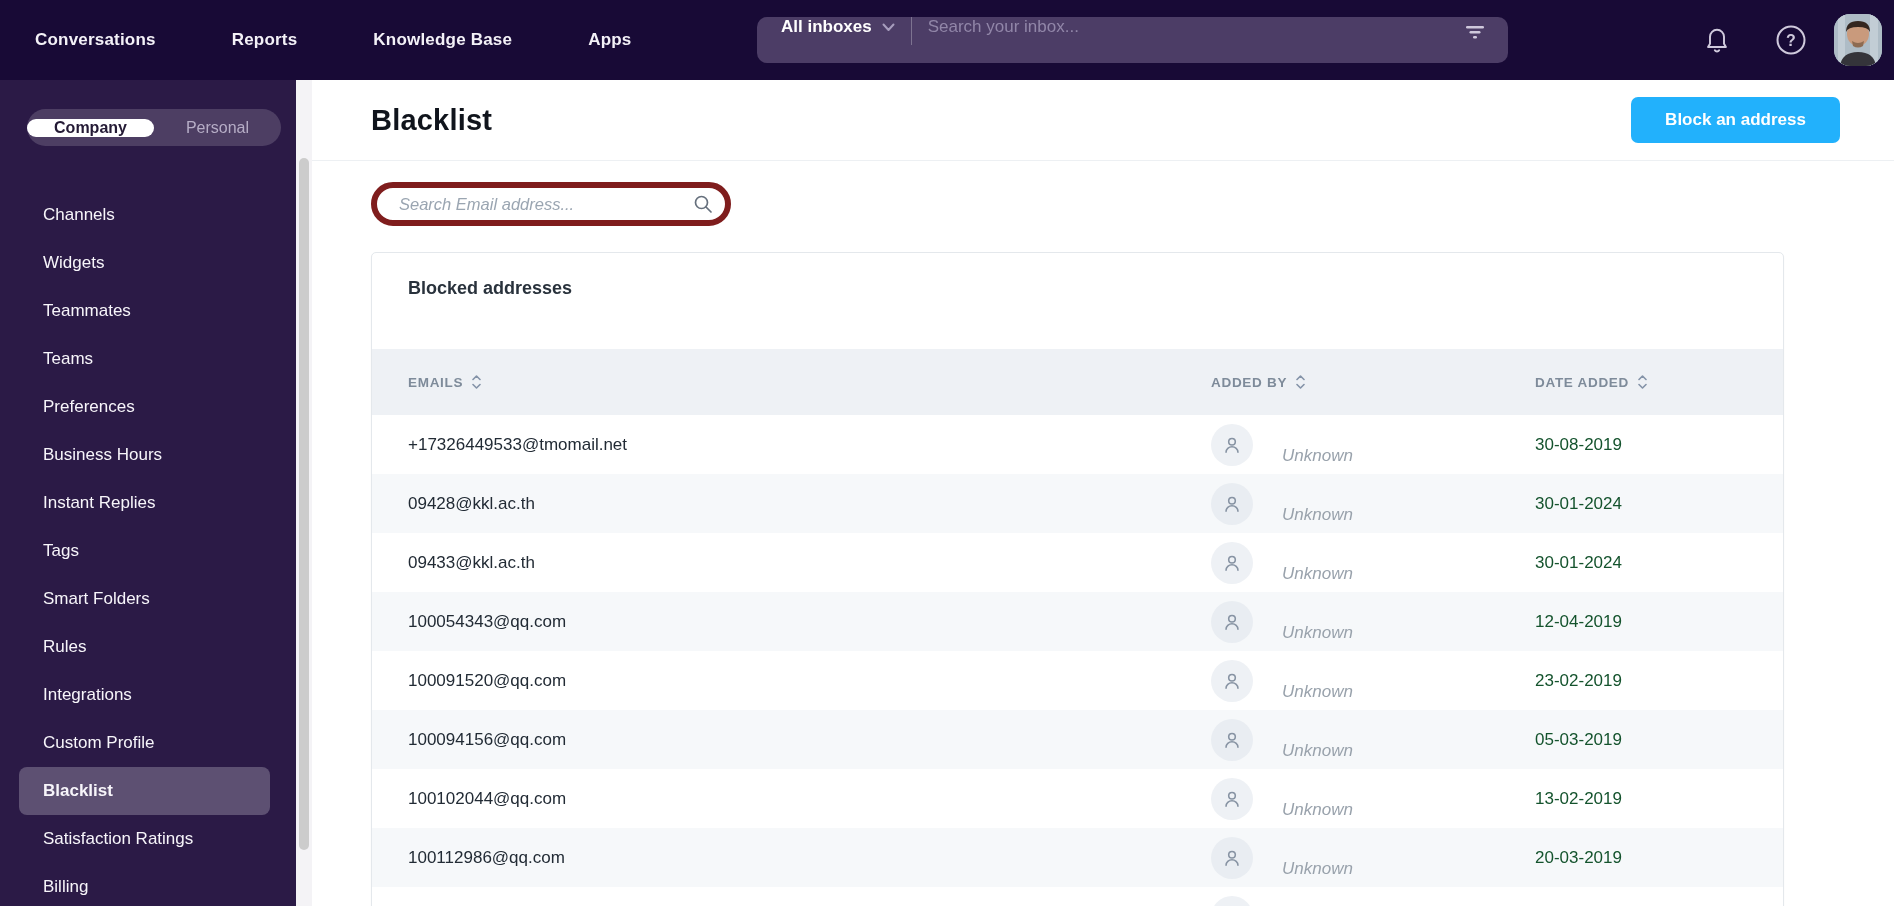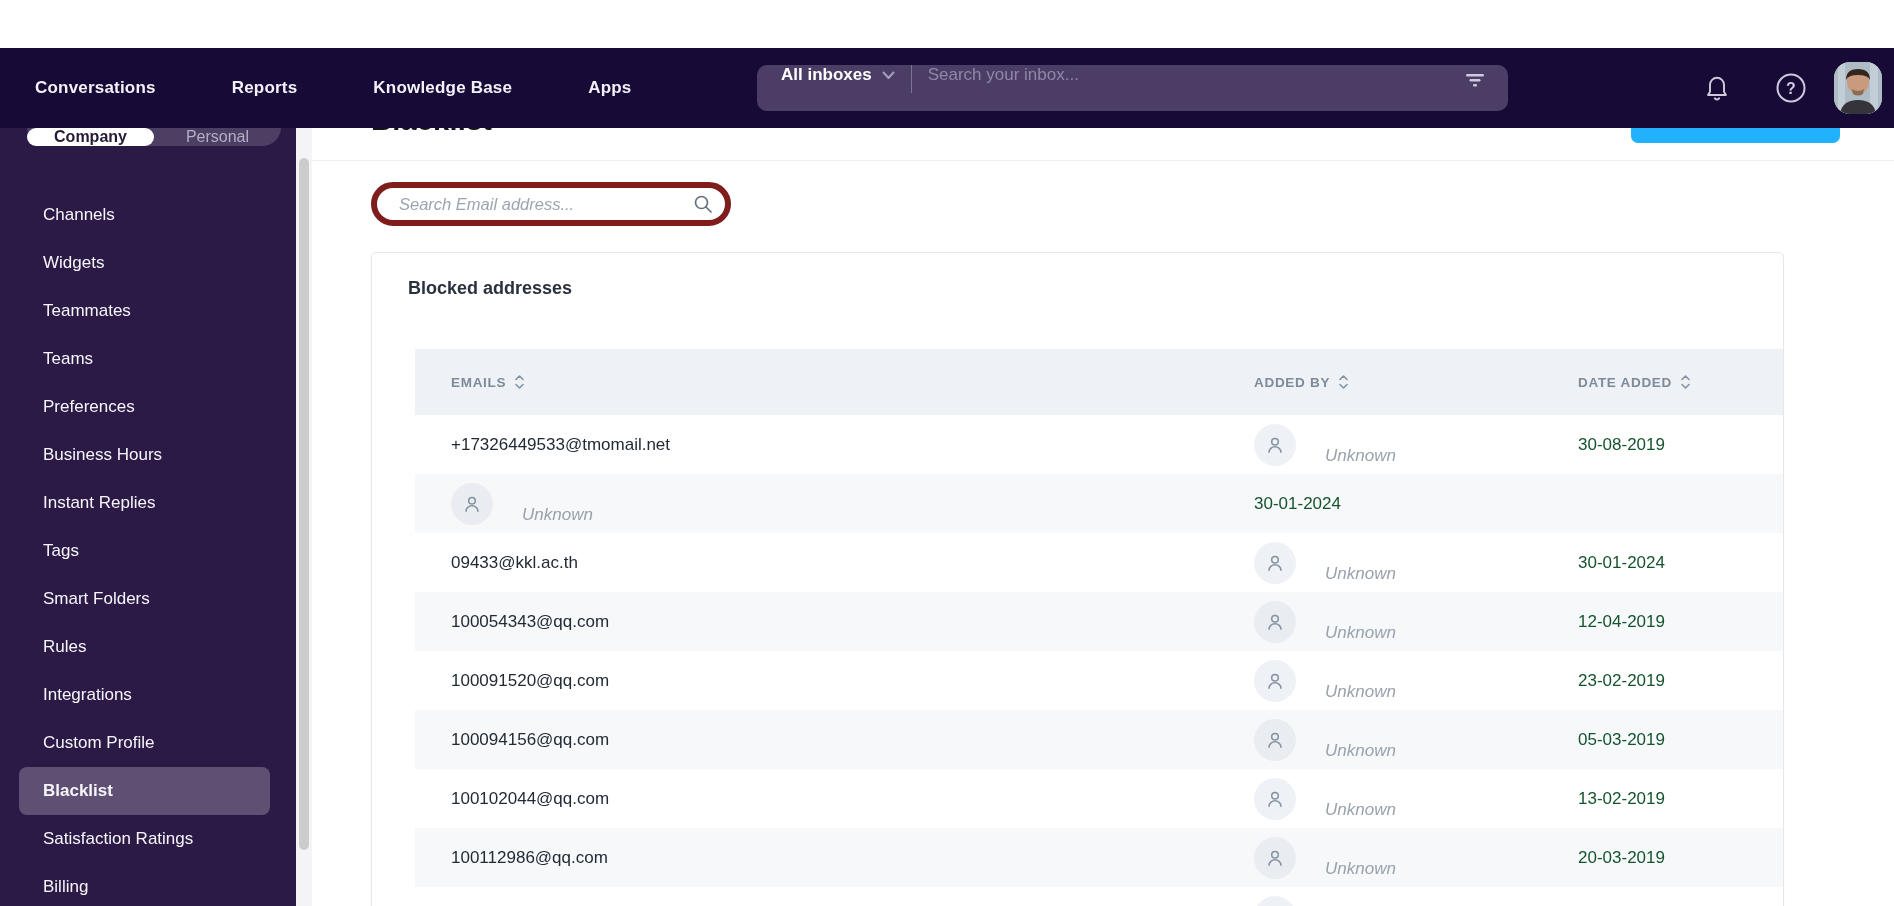--- a/index.html
+++ b/index.html
@@ -3,21 +3,21 @@
 <meta charset="utf-8">
 <style>
   * { margin:0; padding:0; box-sizing:border-box; }
   body { background:#fff; }
   .screen {
     position:relative; width:1894px; height:906px; overflow:hidden;
     font-family:"Liberation Sans", sans-serif; -webkit-font-smoothing:antialiased;
   }
 
   
-  .topbar { position:absolute; left:0; top:0; width:1894px; height:80px; background:#180a36; z-index:5;margin-top:48px; }
+  .topbar { position:absolute; left:0; top:0; width:1894px; height:80px; background:#180a36; z-index:5; }
   .topnav { position:absolute; left:35px; top:0; height:80px; display:flex; align-items:center; gap:76px; }
   .topnav .nav-item { color:#f3f1f7; font-size:17px; font-weight:700; letter-spacing:.2px; cursor:pointer; white-space:nowrap; }
   .inbox-pill {
     position:absolute; left:757px; top:17px; width:751px; height:46px; border-radius:10px;
     background:#4c3d66; display:flex; align-items:flex-start; padding:0 18px 0 24px;
   }
   .inbox-select { display:flex; align-items:center; gap:10px; cursor:pointer; }
   .inbox-select .sel-label { color:#ffffff; font-size:17px; font-weight:700; }
   .pill-divider { width:1px; height:28px; background:rgba(255,255,255,.28); margin:0 16px 0 16px; }
   .inbox-search-input {
@@ -29,21 +29,21 @@
   .top-icons { position:absolute; right:0; top:0; height:80px; display:flex; align-items:center; }
   .icon-btn { width:34px; height:34px; display:flex; align-items:center; justify-content:center; cursor:pointer; }
   .bell-wrap { margin-right:40px; }
   .help-wrap { margin-right:26px; }
   .avatar { width:48px; height:52px; border-radius:16px; overflow:hidden; margin-right:12px; cursor:pointer; background:#9fb0bd; }
 
   
   .sidebar { position:absolute; left:0; top:80px; width:296px; height:826px; background:#2b1a46; }
   .seg-toggle {
     position:absolute; left:27px; top:29px; width:254px; height:37px; border-radius:19px;
-    background:rgba(255,255,255,.16); display:flex; align-items:flex-end;
+    background:rgba(255,255,255,.16); display:flex; align-items:center;
   }
   .seg { flex:1; display:flex; align-items:center; justify-content:center; font-size:16px; cursor:pointer; }
   .seg.active { background:#ffffff; border-radius:19px; color:#241a35; font-weight:700; }
   .seg.inactive { color:#b6adc6; font-weight:400; }
   .side-menu { position:absolute; left:0; top:111px; width:356px; }
   .side-item {
     width:251px; margin-left:19px; height:48px; border-radius:8px;
     display:flex; align-items:center; padding-left:24px;
     color:#f7f5fa; font-size:17px; cursor:pointer; white-space:nowrap;
   }
@@ -74,21 +74,21 @@
   .search-glass { position:absolute; right:18px; top:12px; }
 
   
   .card {
     margin:26px 0 0 59px; width:1413px; border:1px solid #e4e8ec; border-radius:5px;
     background:#fff; box-shadow:0 1px 2px rgba(20,30,40,.03); overflow:hidden;
   }
   .card-head { padding:25px 36px 0 36px; height:96px; }
   .card-title { font-size:18px; font-weight:700; color:#29323c; }
   .card-subtitle { margin-top:8px; font-size:16.5px; color:#5f6977; }
-  .tgrid { display:grid; grid-template-columns:803px 324px 1fr; align-items:center; padding-left:36px;margin-left:43px; }
+  .tgrid { display:grid; grid-template-columns:803px 324px 1fr; align-items:center; padding-left:36px; }
   .thead { height:66px; background:#eef1f5; }
   .th { display:flex; align-items:center; gap:9px; color:#7e8b9a; font-size:13.5px; font-weight:700; letter-spacing:.7px; cursor:pointer; }
   .sort-glyph { display:flex; flex-direction:column; gap:2px; }
   .trow { height:59px; background:#ffffff; }
   .trow.alt { background:#f6f8fa; }
   .cell-email { font-size:17px; color:#222b35; }
   .cell-added { display:flex; align-items:flex-end; gap:29px; }
   .person-badge { width:42px; height:42px; border-radius:50%; background:#eef1f5; display:flex; align-items:center; justify-content:center; }
   .trow.alt .person-badge { background:#e9edf2; }
   .unknown-text { font-size:17px; font-style:italic; color:#99a2ac; }
@@ -292,20 +292,21 @@
           <circle cx="12" cy="8.5" r="3.6" fill="none" stroke="#8793a3" stroke-width="1.7"></circle>
           <path d="M5.5 20 a6.5 6 0 0 1 13 0" fill="none" stroke="#8793a3" stroke-width="1.7" stroke-linecap="round"></path>
         </svg>
       </span>
       <span class="unknown-text">Unknown</span>
     </div>
     <div class="cell-date">30-08-2019</div>
   </div>
 
   <div class="tgrid trow alt">
+    <div class="cell-email">09428@kkl.ac.th</div>
     <div class="cell-added">
       <span class="person-badge">
         <svg width="22" height="22" viewBox="0 0 24 24">
           <circle cx="12" cy="8.5" r="3.6" fill="none" stroke="#8793a3" stroke-width="1.7"></circle>
           <path d="M5.5 20 a6.5 6 0 0 1 13 0" fill="none" stroke="#8793a3" stroke-width="1.7" stroke-linecap="round"></path>
         </svg>
       </span>
       <span class="unknown-text">Unknown</span>
     </div>
     <div class="cell-date">30-01-2024</div>

